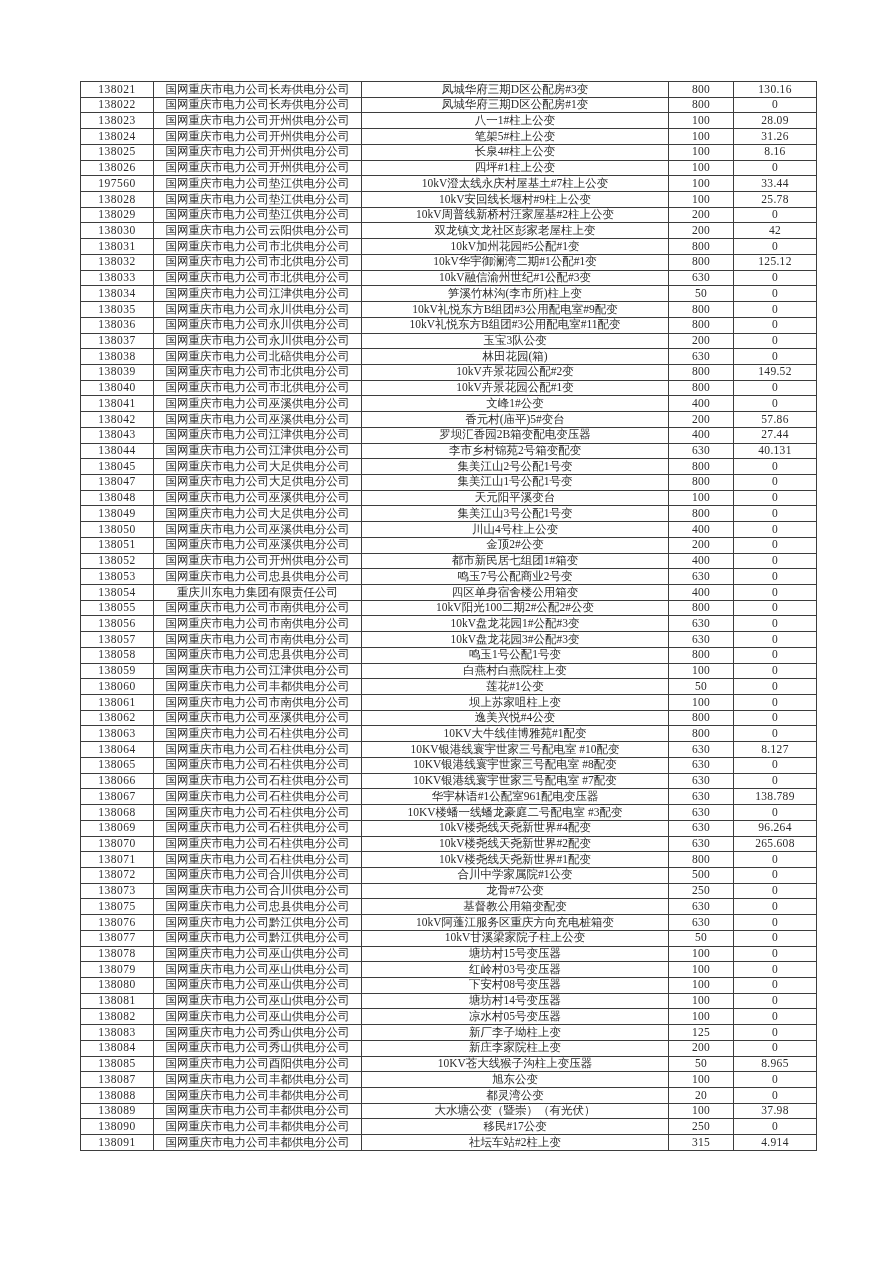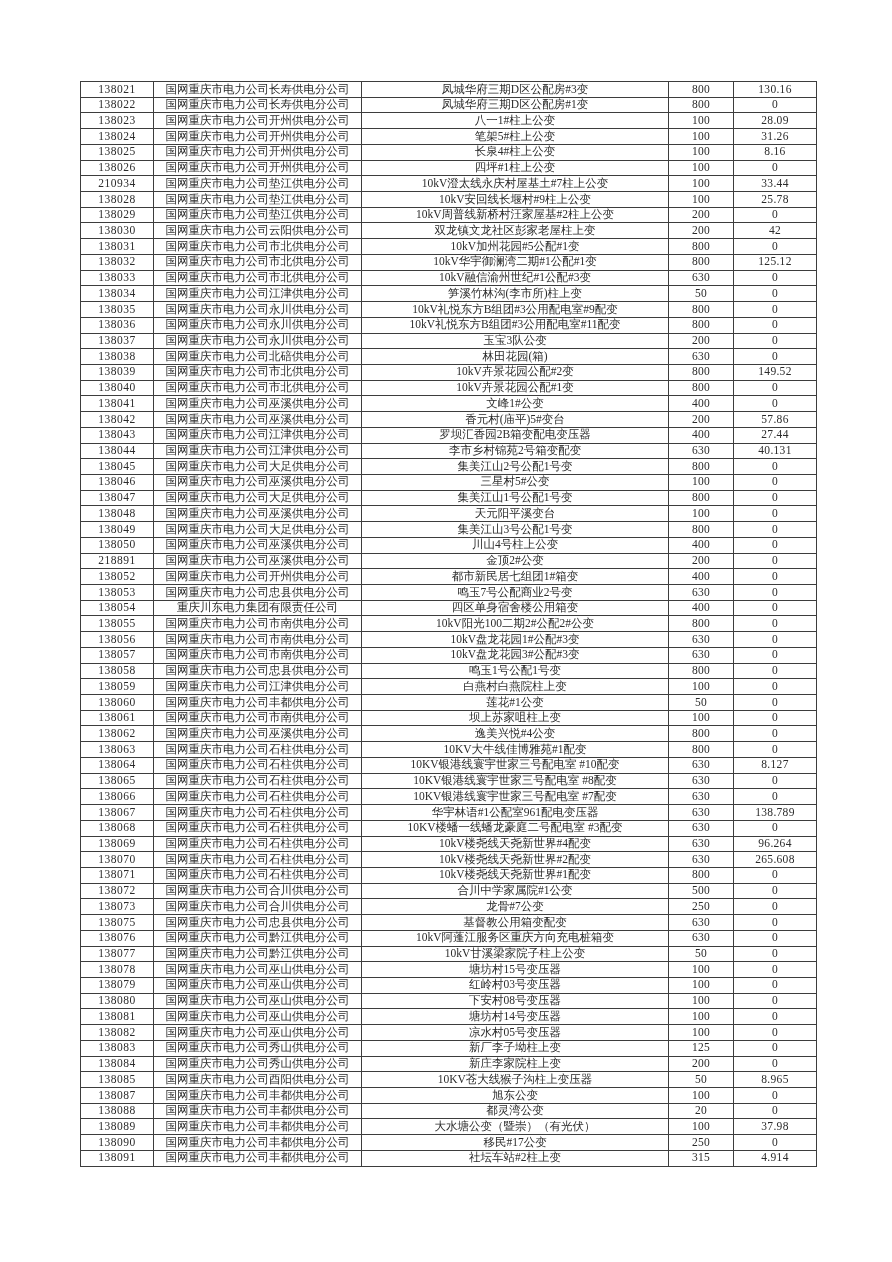--- a/index.html
+++ b/index.html
@@ -102,21 +102,21 @@
 
           <tr>
             <td class="c-id">138026</td>
             <td class="c-comp">国网重庆市电力公司开州供电分公司</td>
             <td class="c-name">四坪#1柱上公变</td>
             <td class="c-num">100</td>
             <td class="c-num">0</td>
           </tr>
 
           <tr>
-            <td class="c-id">210934</td>
+            <td class="c-id">197560</td>
             <td class="c-comp">国网重庆市电力公司垫江供电分公司</td>
             <td class="c-name">10kV澄太线永庆村屋基土#7柱上公变</td>
             <td class="c-num">100</td>
             <td class="c-num">33.44</td>
           </tr>
 
           <tr>
             <td class="c-id">138028</td>
             <td class="c-comp">国网重庆市电力公司垫江供电分公司</td>
             <td class="c-name">10kV安回线长堰村#9柱上公变</td>
@@ -253,27 +253,20 @@
           </tr>
 
           <tr>
             <td class="c-id">138045</td>
             <td class="c-comp">国网重庆市电力公司大足供电分公司</td>
             <td class="c-name">集美江山2号公配1号变</td>
             <td class="c-num">800</td>
             <td class="c-num">0</td>
           </tr>
 
-          <tr>
-            <td class="c-id">138046</td>
-            <td class="c-comp">国网重庆市电力公司巫溪供电分公司</td>
-            <td class="c-name">三星村5#公变</td>
-            <td class="c-num">100</td>
-            <td class="c-num">0</td>
-          </tr>
 
           <tr>
             <td class="c-id">138047</td>
             <td class="c-comp">国网重庆市电力公司大足供电分公司</td>
             <td class="c-name">集美江山1号公配1号变</td>
             <td class="c-num">800</td>
             <td class="c-num">0</td>
           </tr>
 
           <tr>
@@ -294,21 +287,21 @@
 
           <tr>
             <td class="c-id">138050</td>
             <td class="c-comp">国网重庆市电力公司巫溪供电分公司</td>
             <td class="c-name">川山4号柱上公变</td>
             <td class="c-num">400</td>
             <td class="c-num">0</td>
           </tr>
 
           <tr>
-            <td class="c-id">218891</td>
+            <td class="c-id">138051</td>
             <td class="c-comp">国网重庆市电力公司巫溪供电分公司</td>
             <td class="c-name">金顶2#公变</td>
             <td class="c-num">200</td>
             <td class="c-num">0</td>
           </tr>
 
           <tr>
             <td class="c-id">138052</td>
             <td class="c-comp">国网重庆市电力公司开州供电分公司</td>
             <td class="c-name">都市新民居七组团1#箱变</td>

